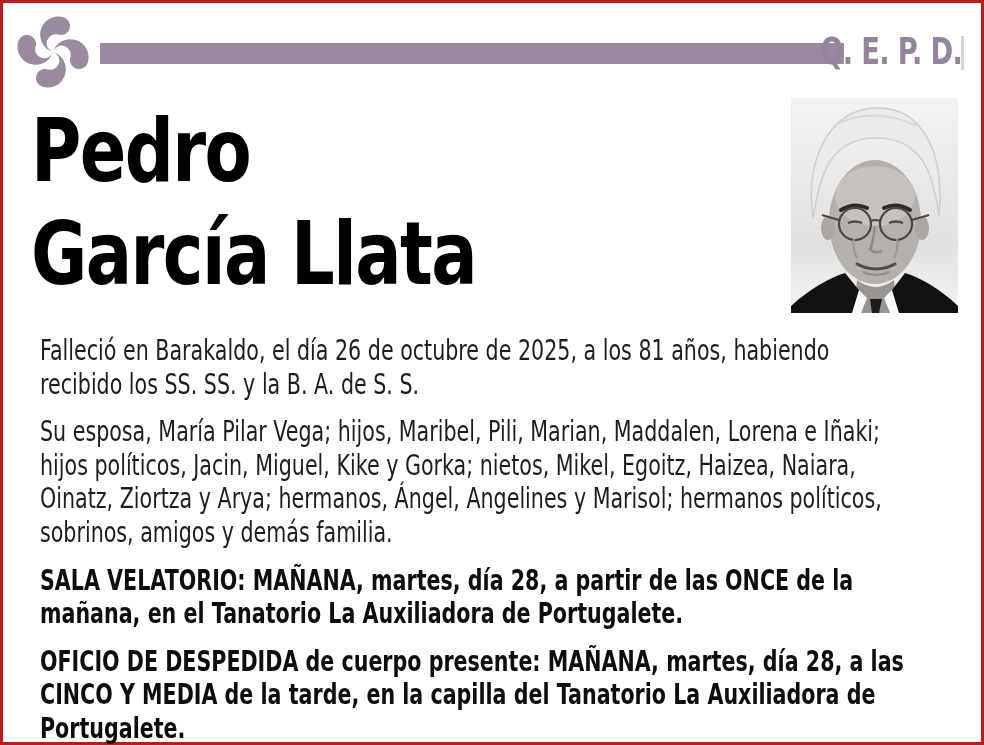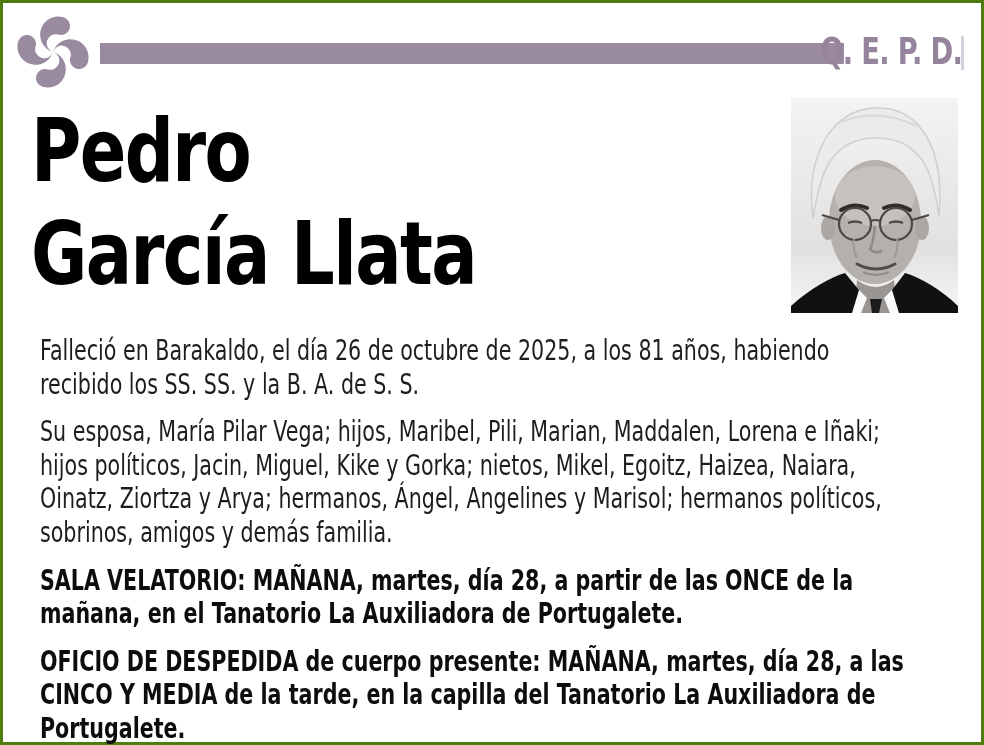--- a/index.html
+++ b/index.html
@@ -12,21 +12,21 @@
   html,body{width:984px;height:745px;}
   body{
     background:#fff;
     font-family:"DejaVu Sans","Liberation Sans",sans-serif;
     position:relative;
     overflow:hidden;
   }
   .sheet{
     position:absolute;inset:0;
     background:#fff;
-    border:3px solid #4d7c0f;
+    border:3px solid #b91c1c;
     padding-left:20px;
   }
   
   .lauburu{
     position:absolute;left:10px;top:8px;width:80px;height:82px;
   }
   .accent-bar{
     position:absolute;left:97px;top:40px;width:744px;height:21px;
     background:var(--accent);
   }

